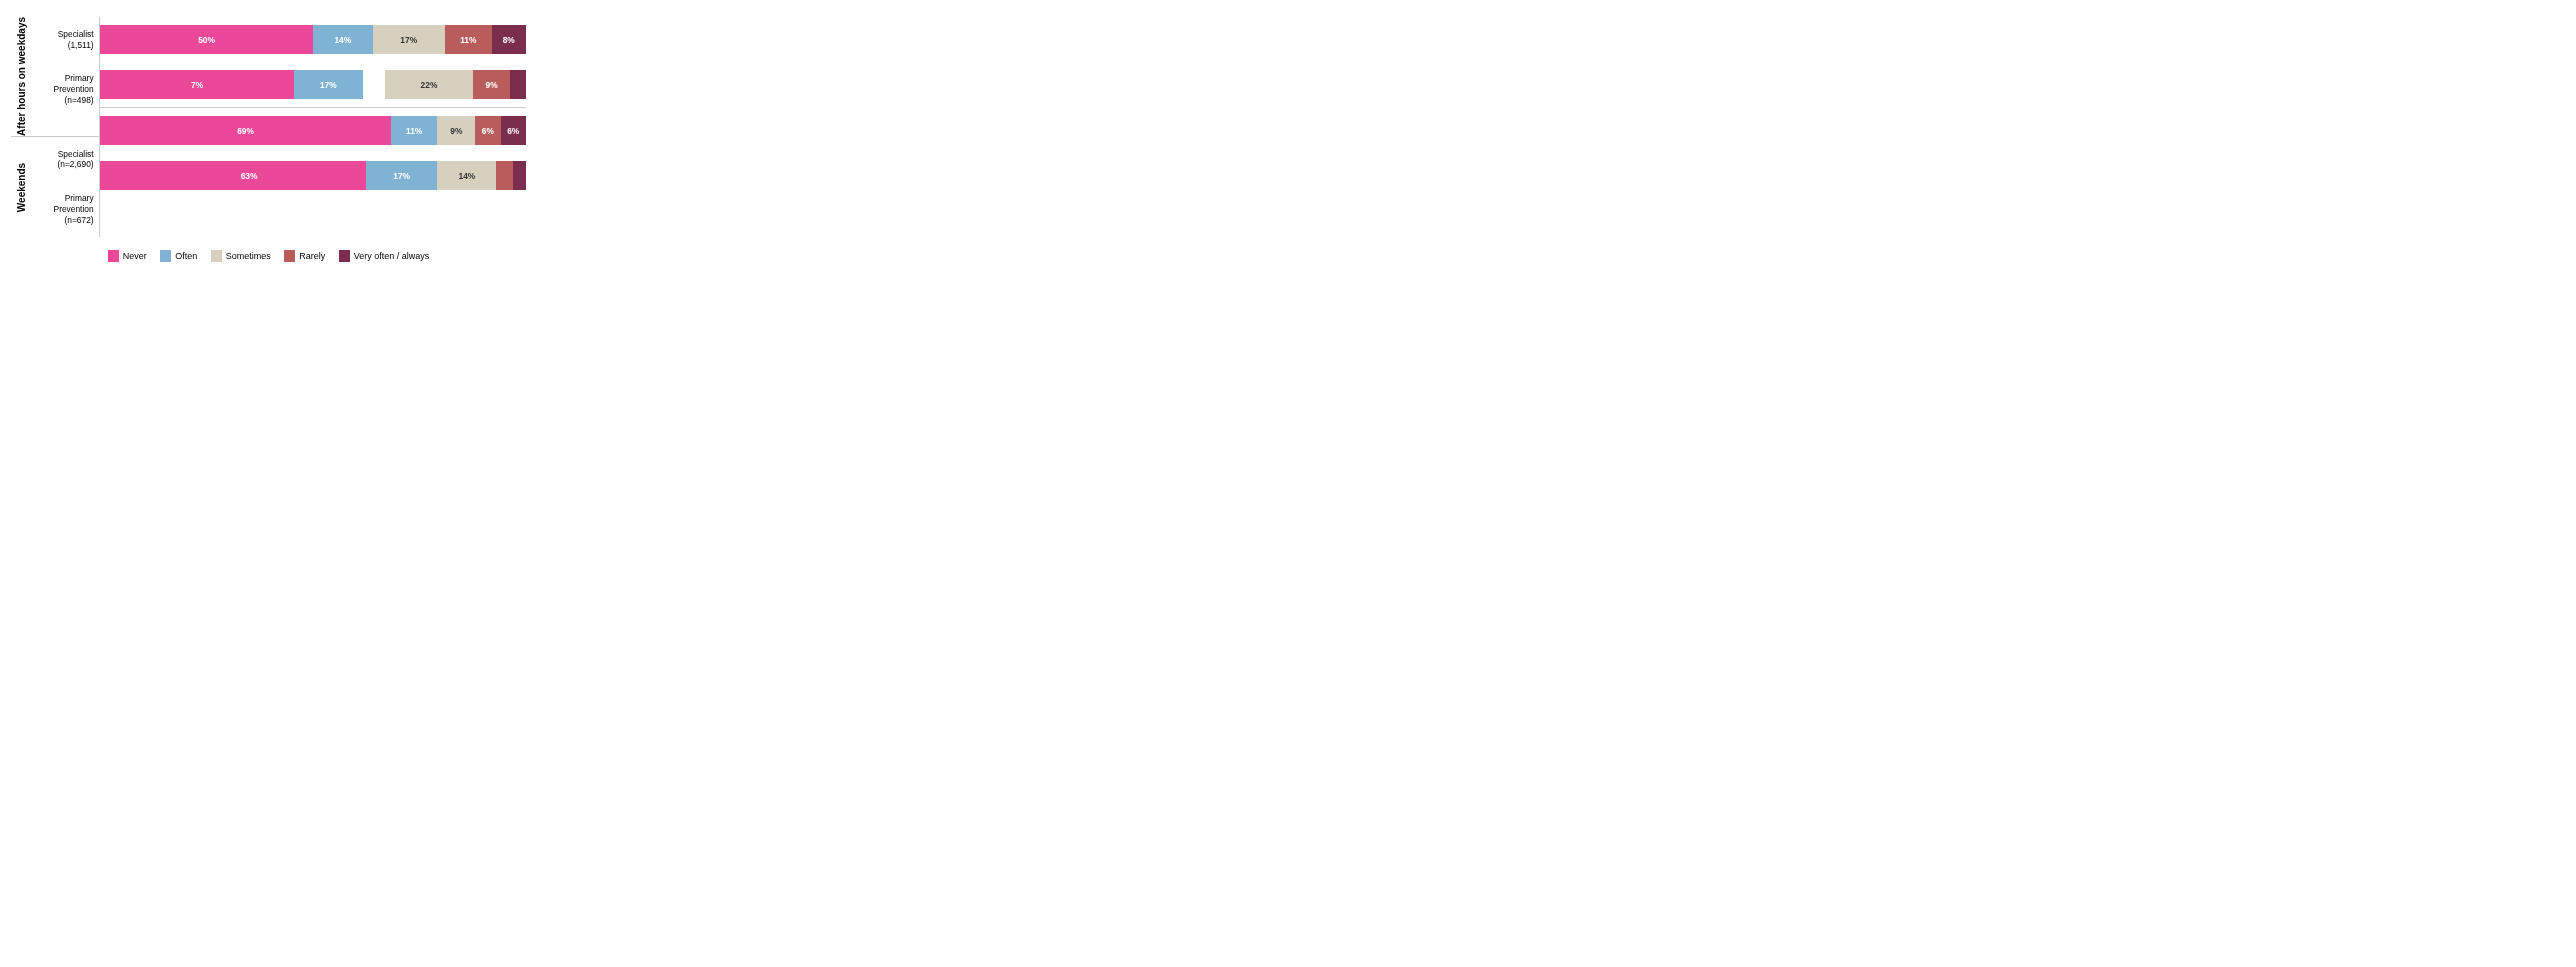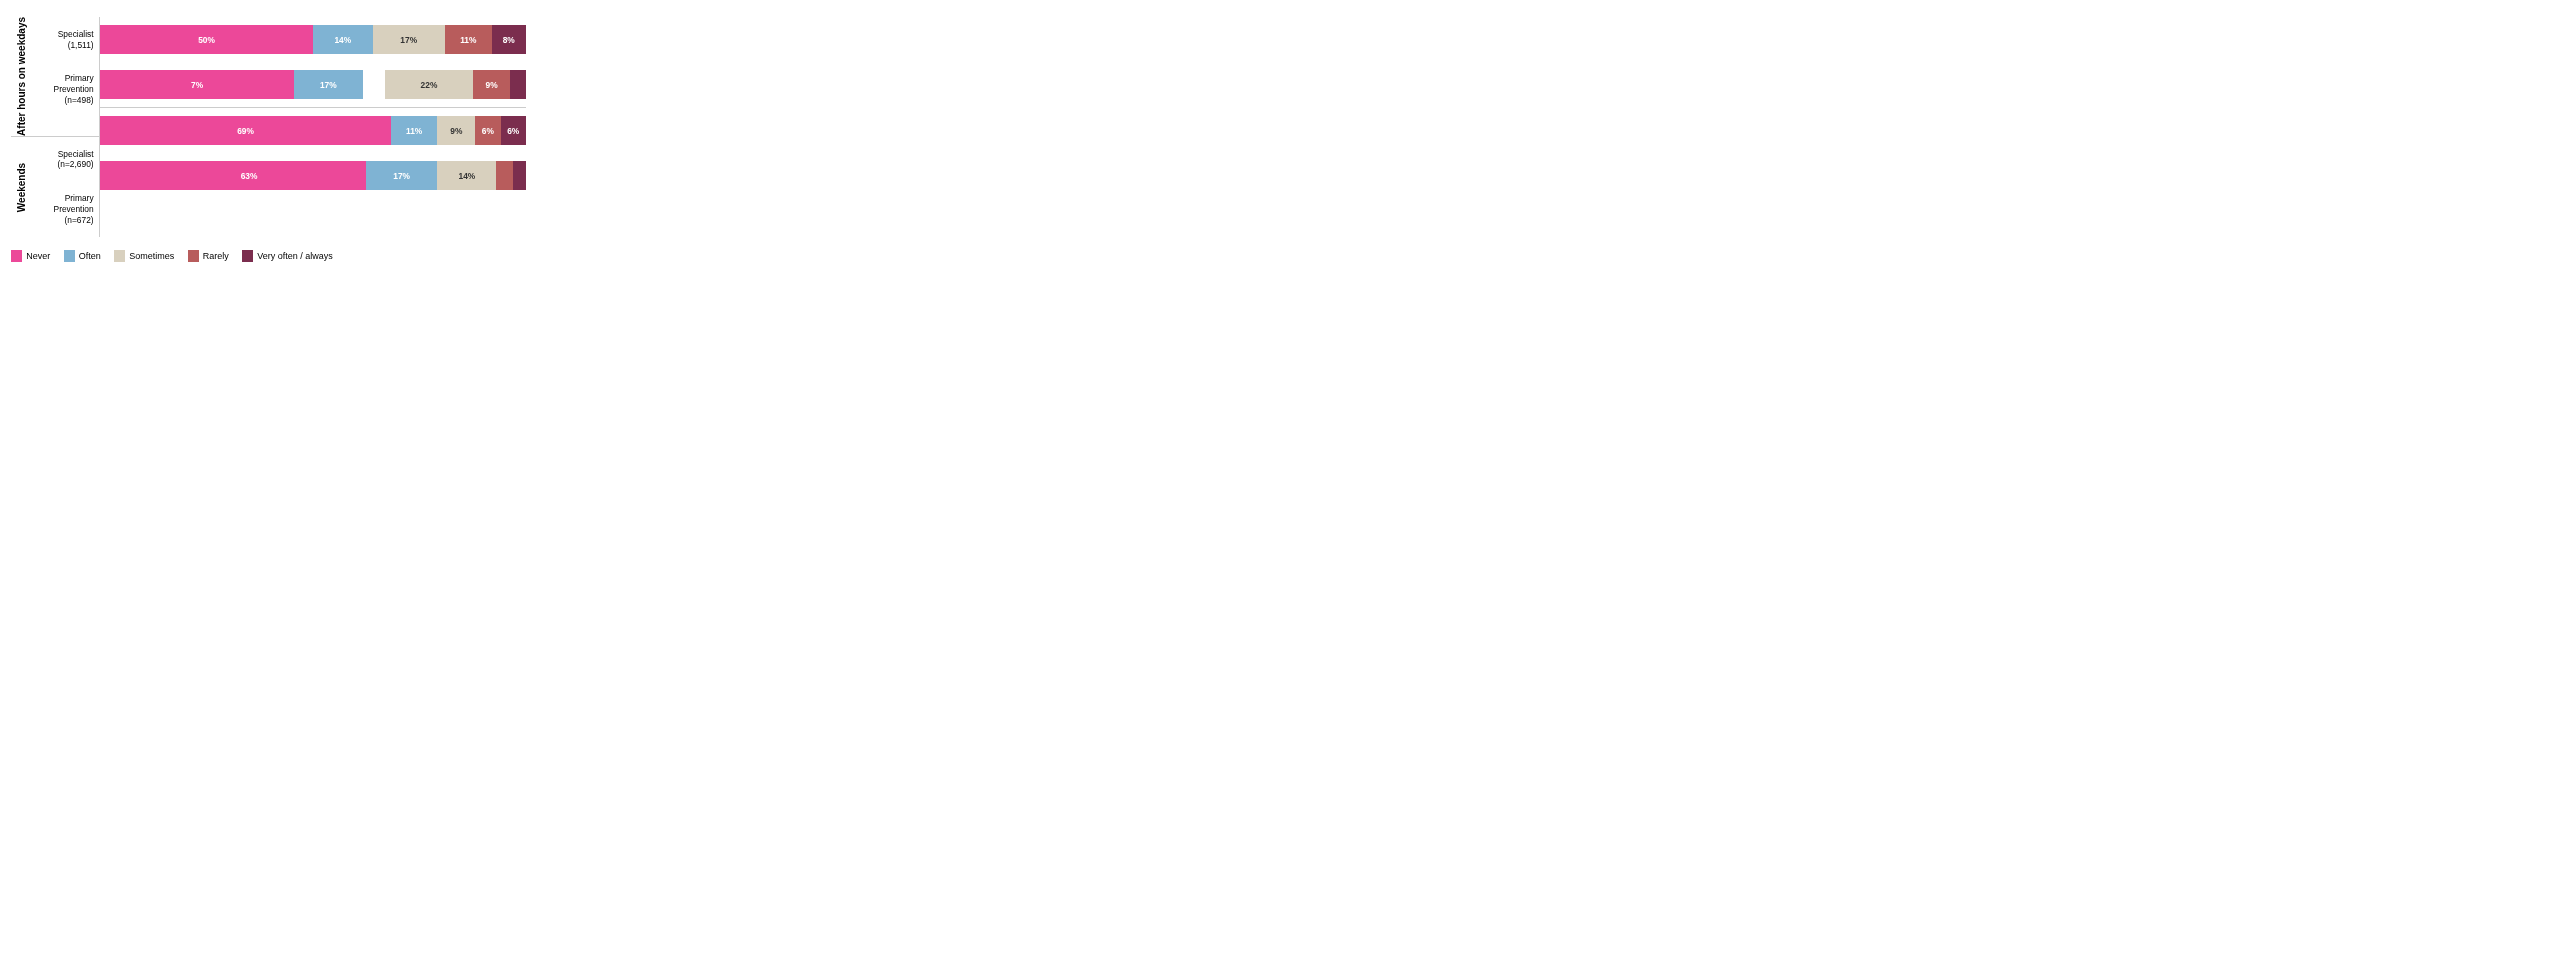--- a/index.html
+++ b/index.html
@@ -88,21 +88,21 @@
 
     .seg-never     { background-color: #ec4899; }
     .seg-rarely    { background-color: #7fb3d3; }
     .seg-sometimes { background-color: #d8d0be; color: #333; }
     .seg-often     { background-color: #b85c5c; }
     .seg-veryoften { background-color: #7b2d4e; }
 
     .legend {
       display: flex;
       flex-direction: row;
-      justify-content: flex-start;
+      justify-content: center;
       align-items: center;
       margin-top: 13.4px;
       gap: 13.4px;
       flex-wrap: wrap;
     }
 
     .legend-item {
       display: flex;
       align-items: center;
       gap: 3.9px;

